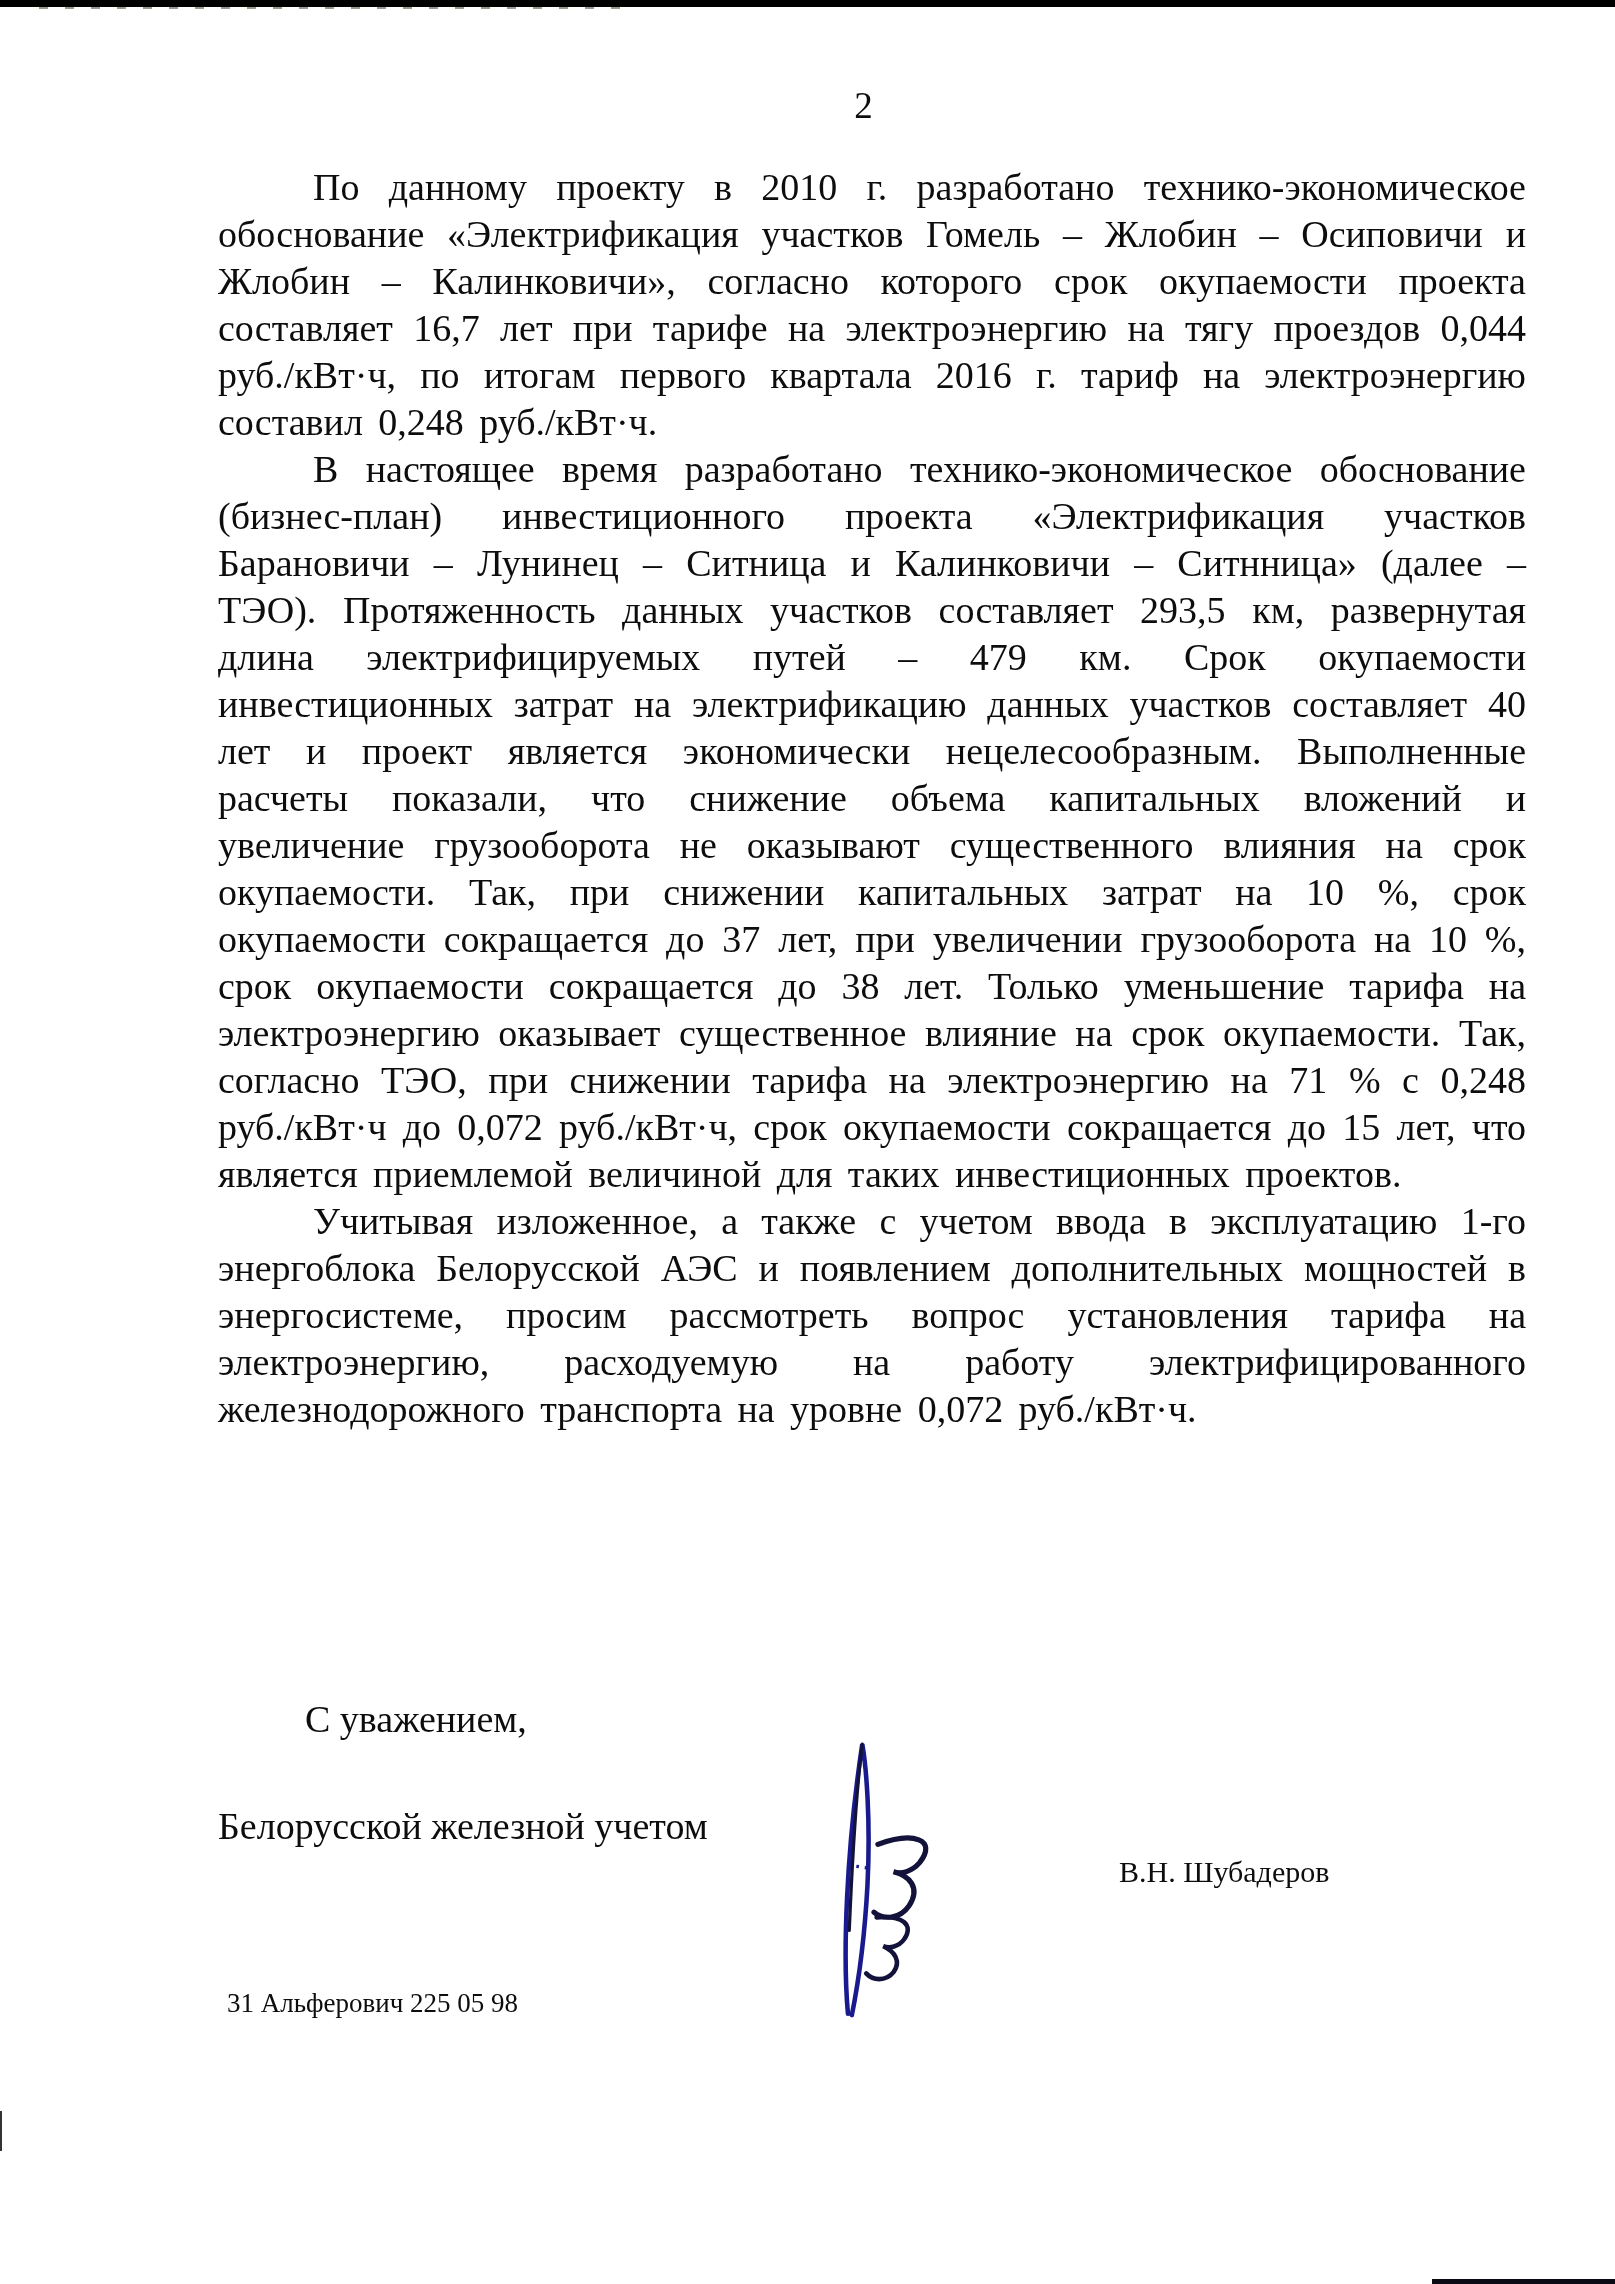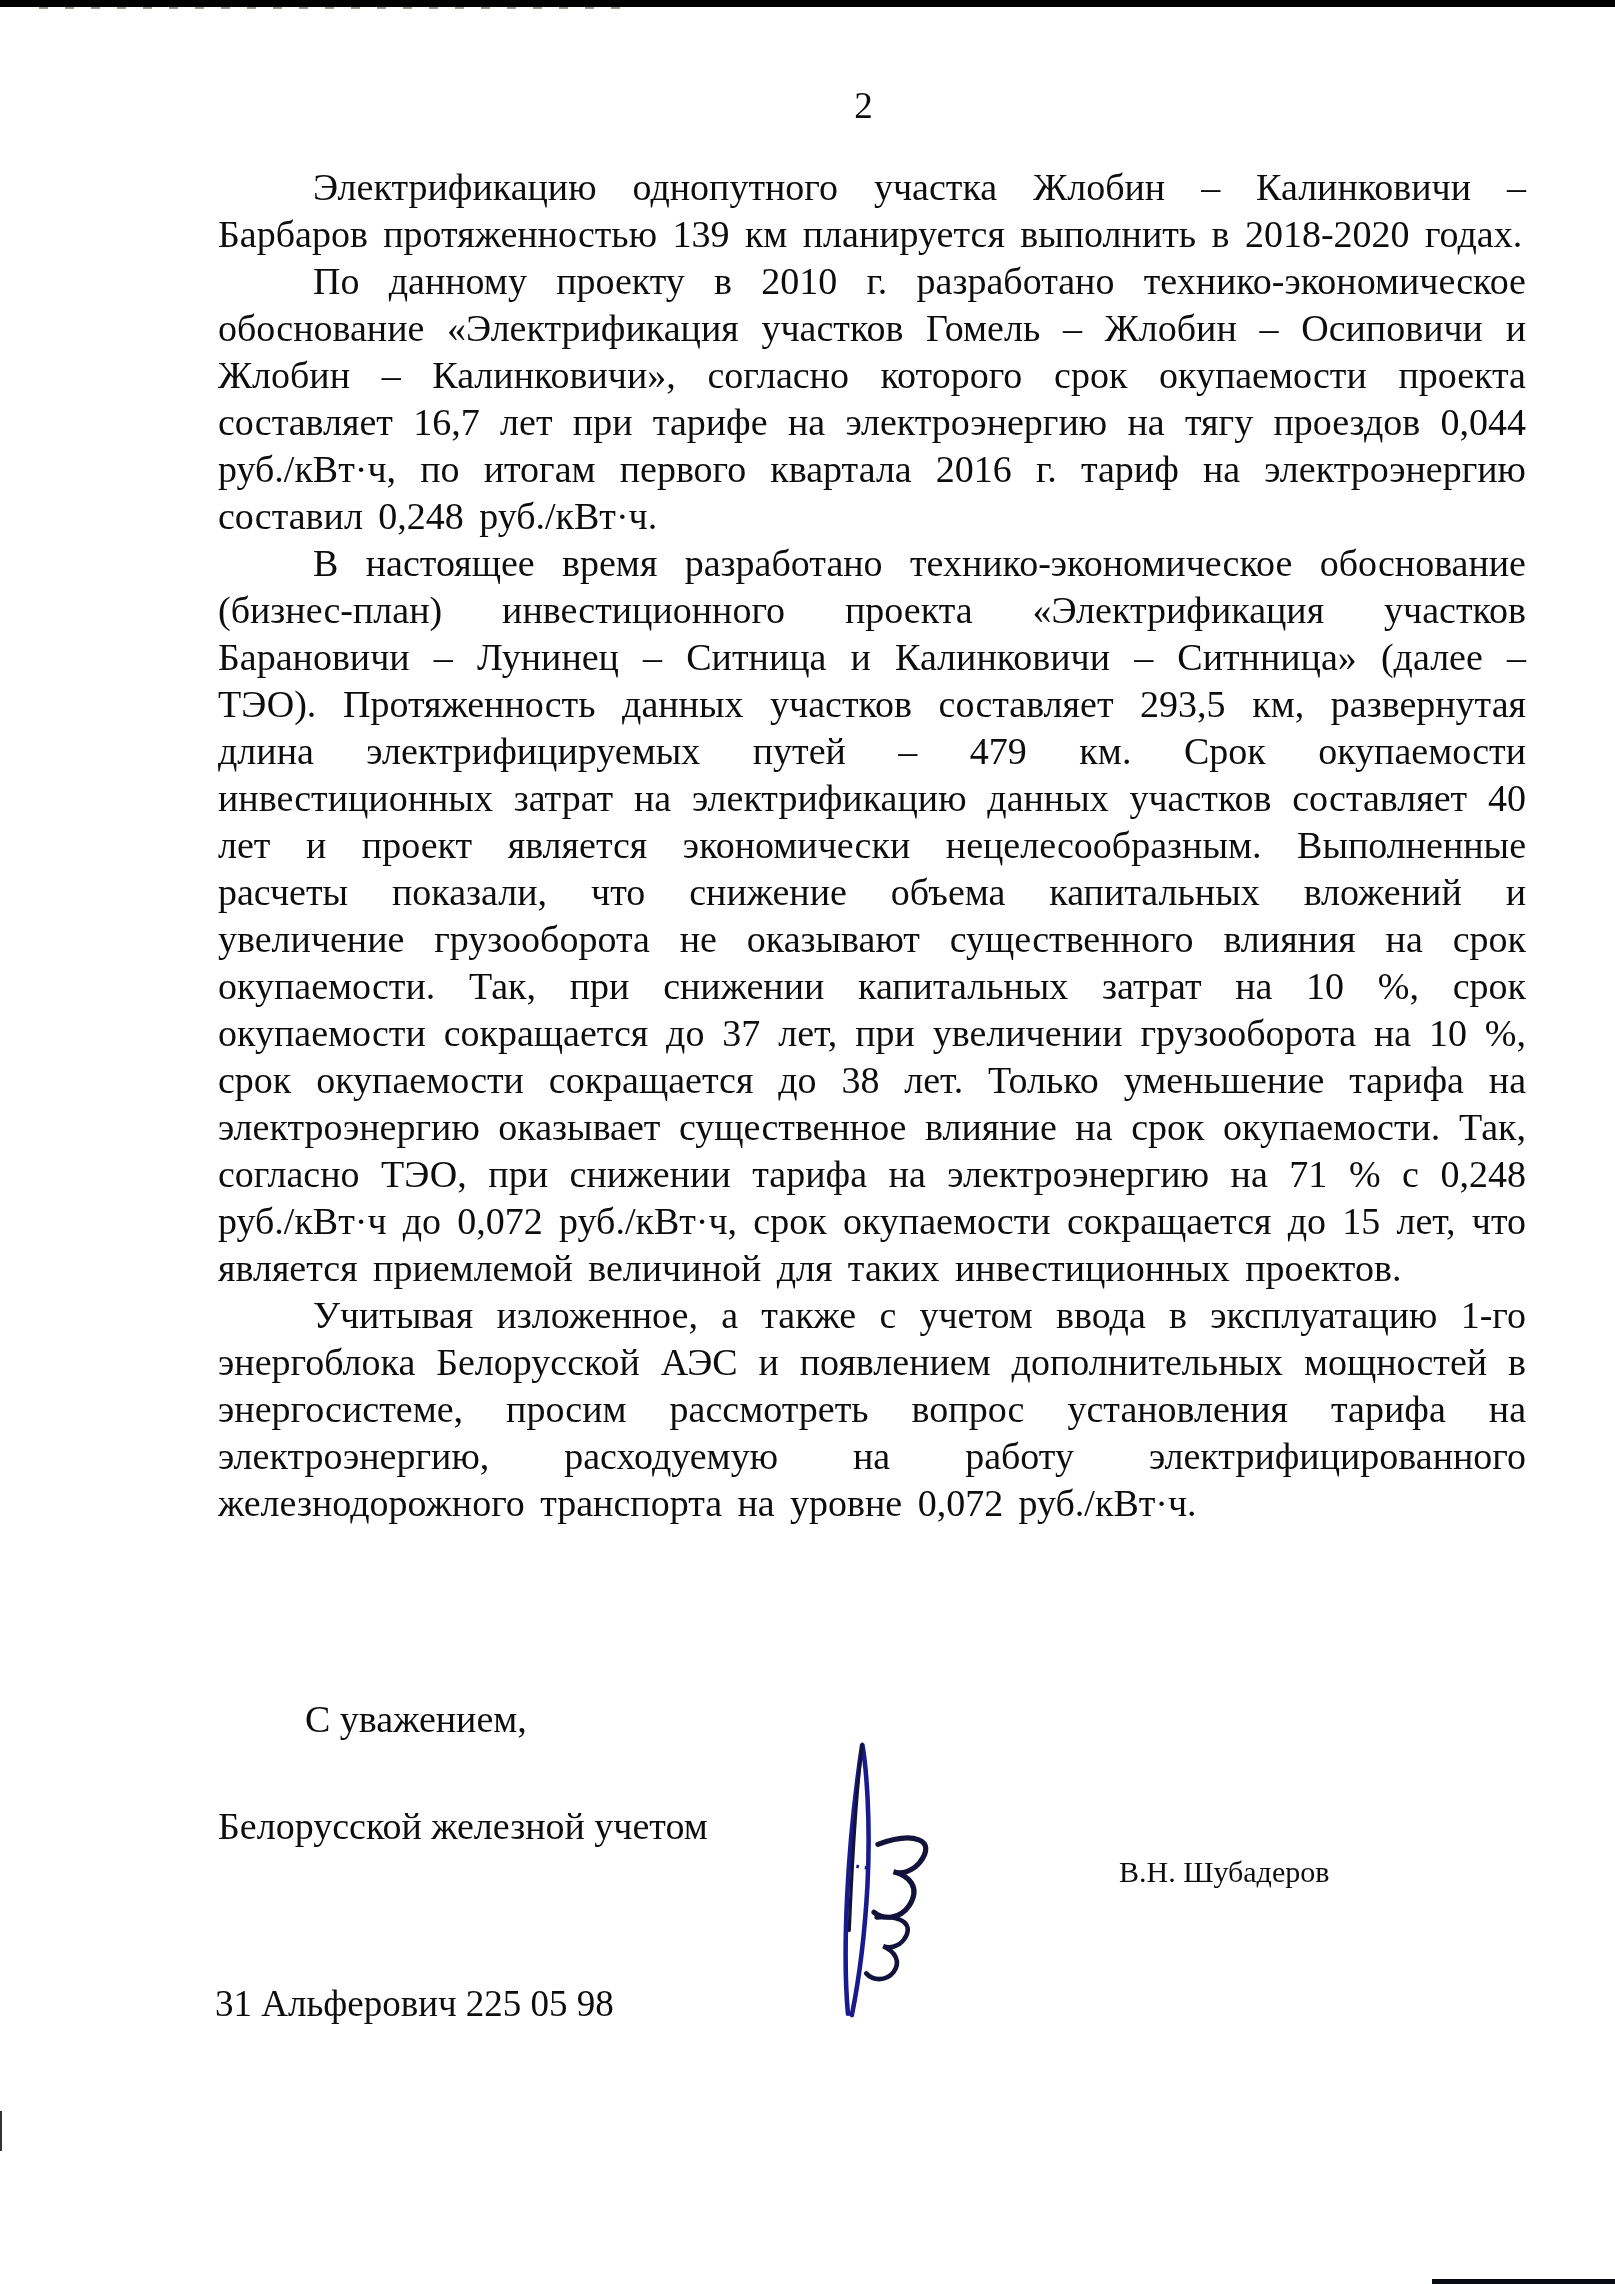--- a/index.html
+++ b/index.html
@@ -96,38 +96,37 @@
   }
   .signature-svg {
     position: absolute;
     left: 810px;
     top: 1735px;
     width: 171px;
     height: 284px;
   }
   .footer-ref {
     position: absolute;
-    left: 215px;
+    left: 227px;
     top: 1987px;
-    font-size: 37px;
+    font-size: 27px;
     line-height: 33px;
     white-space: nowrap;
   }
 </style>
 </head>
 <body>
 
 <div class="page">
 
   <div class="scan-bar-top"></div>
 
   <div class="page-number">2</div>
 
   <div class="letter-body">
-    <p>Электрификацию однопутного участка Жлобин – Калинковичи – Барбаров протяженностью 139 км планируется выполнить в 2018-2020 годах.</p>
     <p>По данному проекту в 2010 г. разработано технико-экономическое обоснование «Электрификация участков Гомель – Жлобин – Осиповичи и Жлобин – Калинковичи», согласно которого срок окупаемости проекта составляет 16,7 лет при тарифе на электроэнергию на тягу проездов 0,044 руб./кВт·ч, по итогам первого квартала 2016 г. тариф на электроэнергию составил 0,248 руб./кВт·ч.</p>
     <p>В настоящее время разработано технико-экономическое обоснование (бизнес-план) инвестиционного проекта «Электрификация участков Барановичи – Лунинец – Ситница и Калинковичи – Ситнница» (далее – ТЭО). Протяженность данных участков составляет 293,5 км, развернутая длина электрифицируемых путей – 479 км. Срок окупаемости инвестиционных затрат на электрификацию данных участков составляет 40 лет и проект является экономически нецелесообразным. Выполненные расчеты показали, что снижение объема капитальных вложений и увеличение грузооборота не оказывают существенного влияния на срок окупаемости. Так, при снижении капитальных затрат на 10 %, срок окупаемости сокращается до 37 лет, при увеличении грузооборота на 10 %, срок окупаемости сокращается до 38 лет. Только уменьшение тарифа на электроэнергию оказывает существенное влияние на срок окупаемости. Так, согласно ТЭО, при снижении тарифа на электроэнергию на 71 % с 0,248 руб./кВт·ч до 0,072 руб./кВт·ч, срок окупаемости сокращается до 15 лет, что является приемлемой величиной для таких инвестиционных проектов.</p>
     <p>Учитывая изложенное, а также с учетом ввода в эксплуатацию 1-го энергоблока Белорусской АЭС и появлением дополнительных мощностей в энергосистеме, просим рассмотреть вопрос установления тарифа на электроэнергию, расходуемую на работу электрифицированного железнодорожного транспорта на уровне 0,072 руб./кВт·ч.</p>
   </div>
 
   <div class="closing">С уважением,</div>
 
   <div class="signer-title">
     <div>Белорусской железной учетом</div>
   </div>

